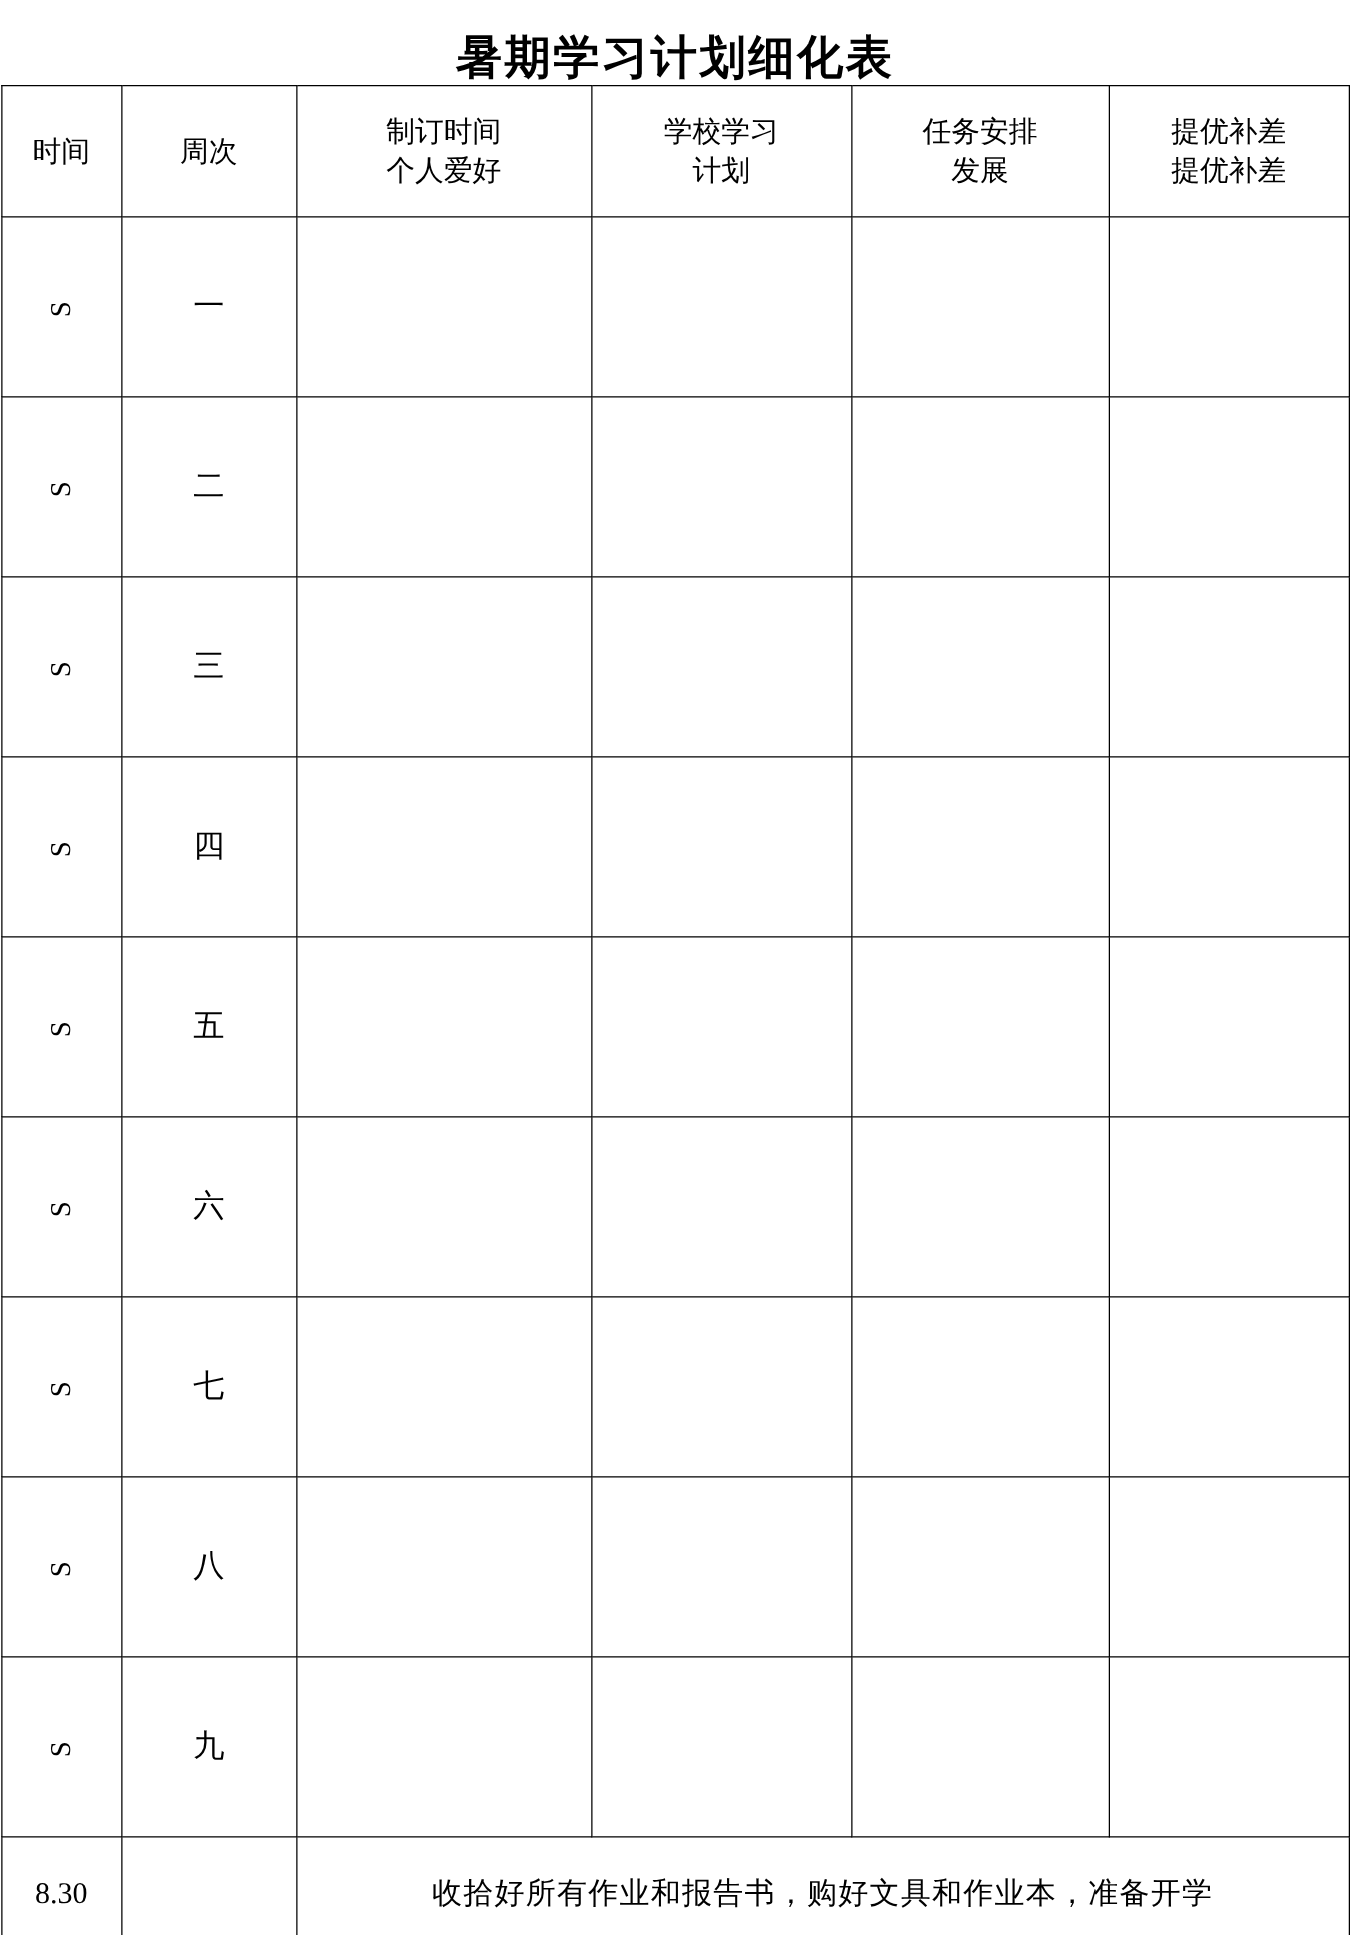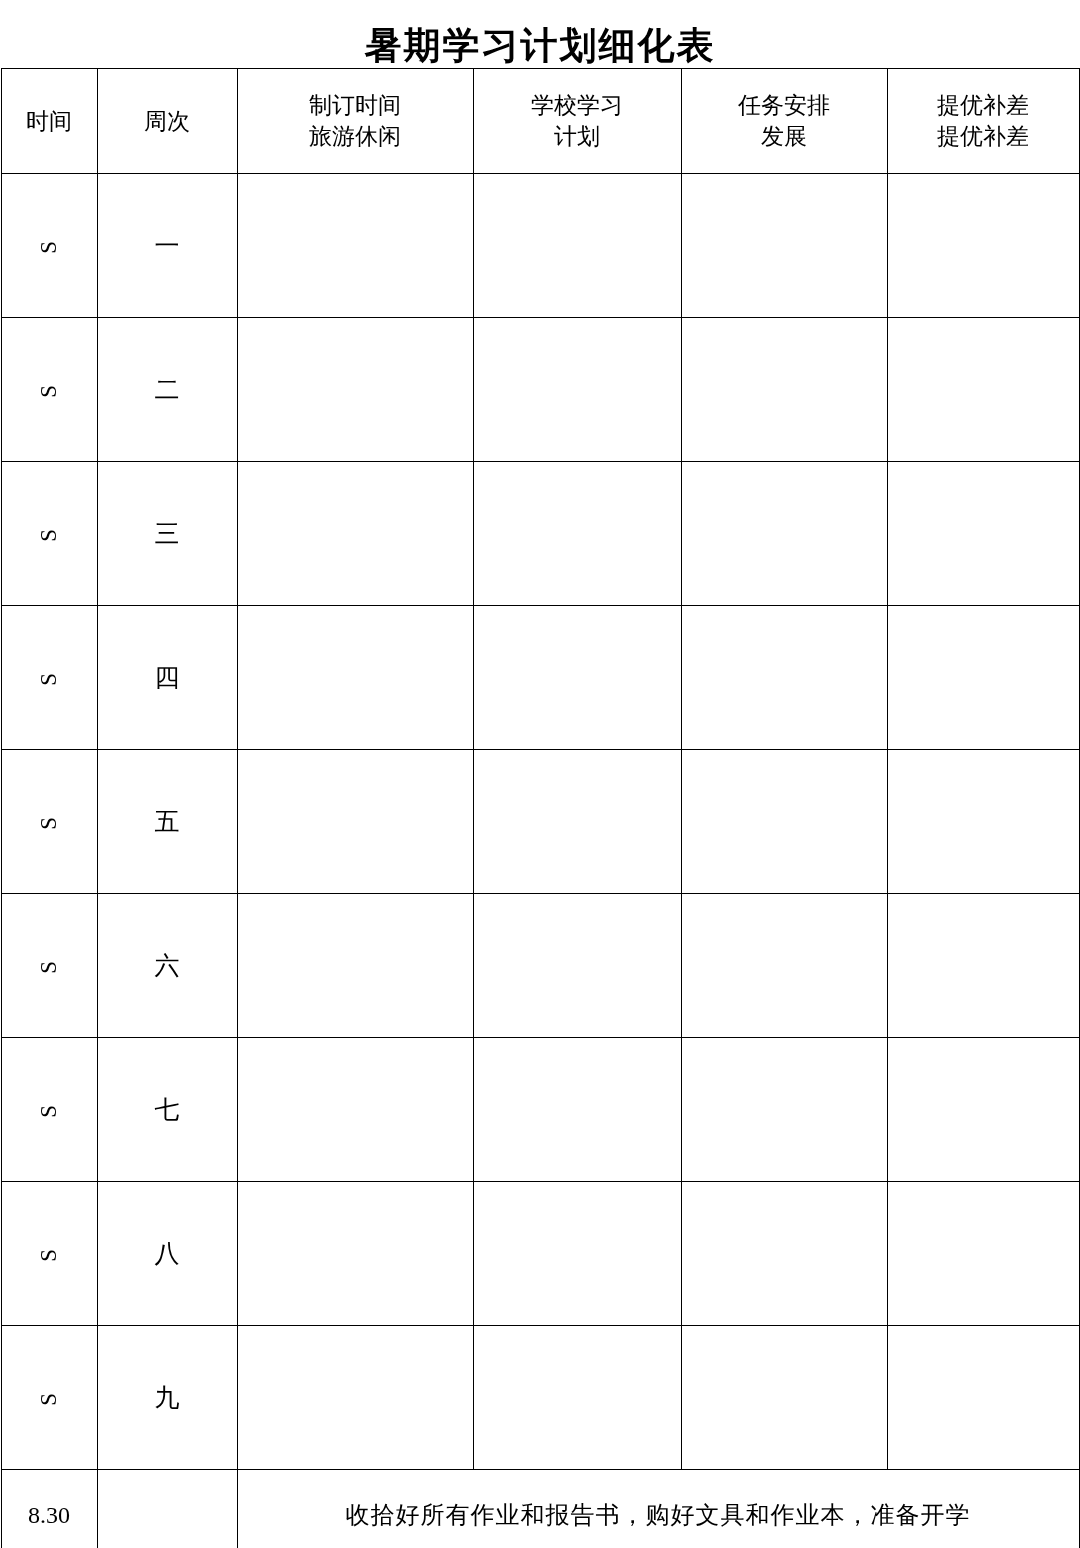--- a/index.html
+++ b/index.html
@@ -115,21 +115,21 @@
     <thead>
       <tr>
         <td>
           <span class="hdr-line">时间</span>
         </td>
         <td>
           <span class="hdr-line">周次</span>
         </td>
         <td>
           <span class="hdr-line">制订时间</span>
-          <span class="hdr-line">旅游休闲</span>
+          <span class="hdr-line">个人爱好</span>
         </td>
         <td>
           <span class="hdr-line">学校学习</span>
           <span class="hdr-line">计划</span>
         </td>
         <td>
           <span class="hdr-line">任务安排</span>
           <span class="hdr-line">发展</span>
         </td>
         <td>

